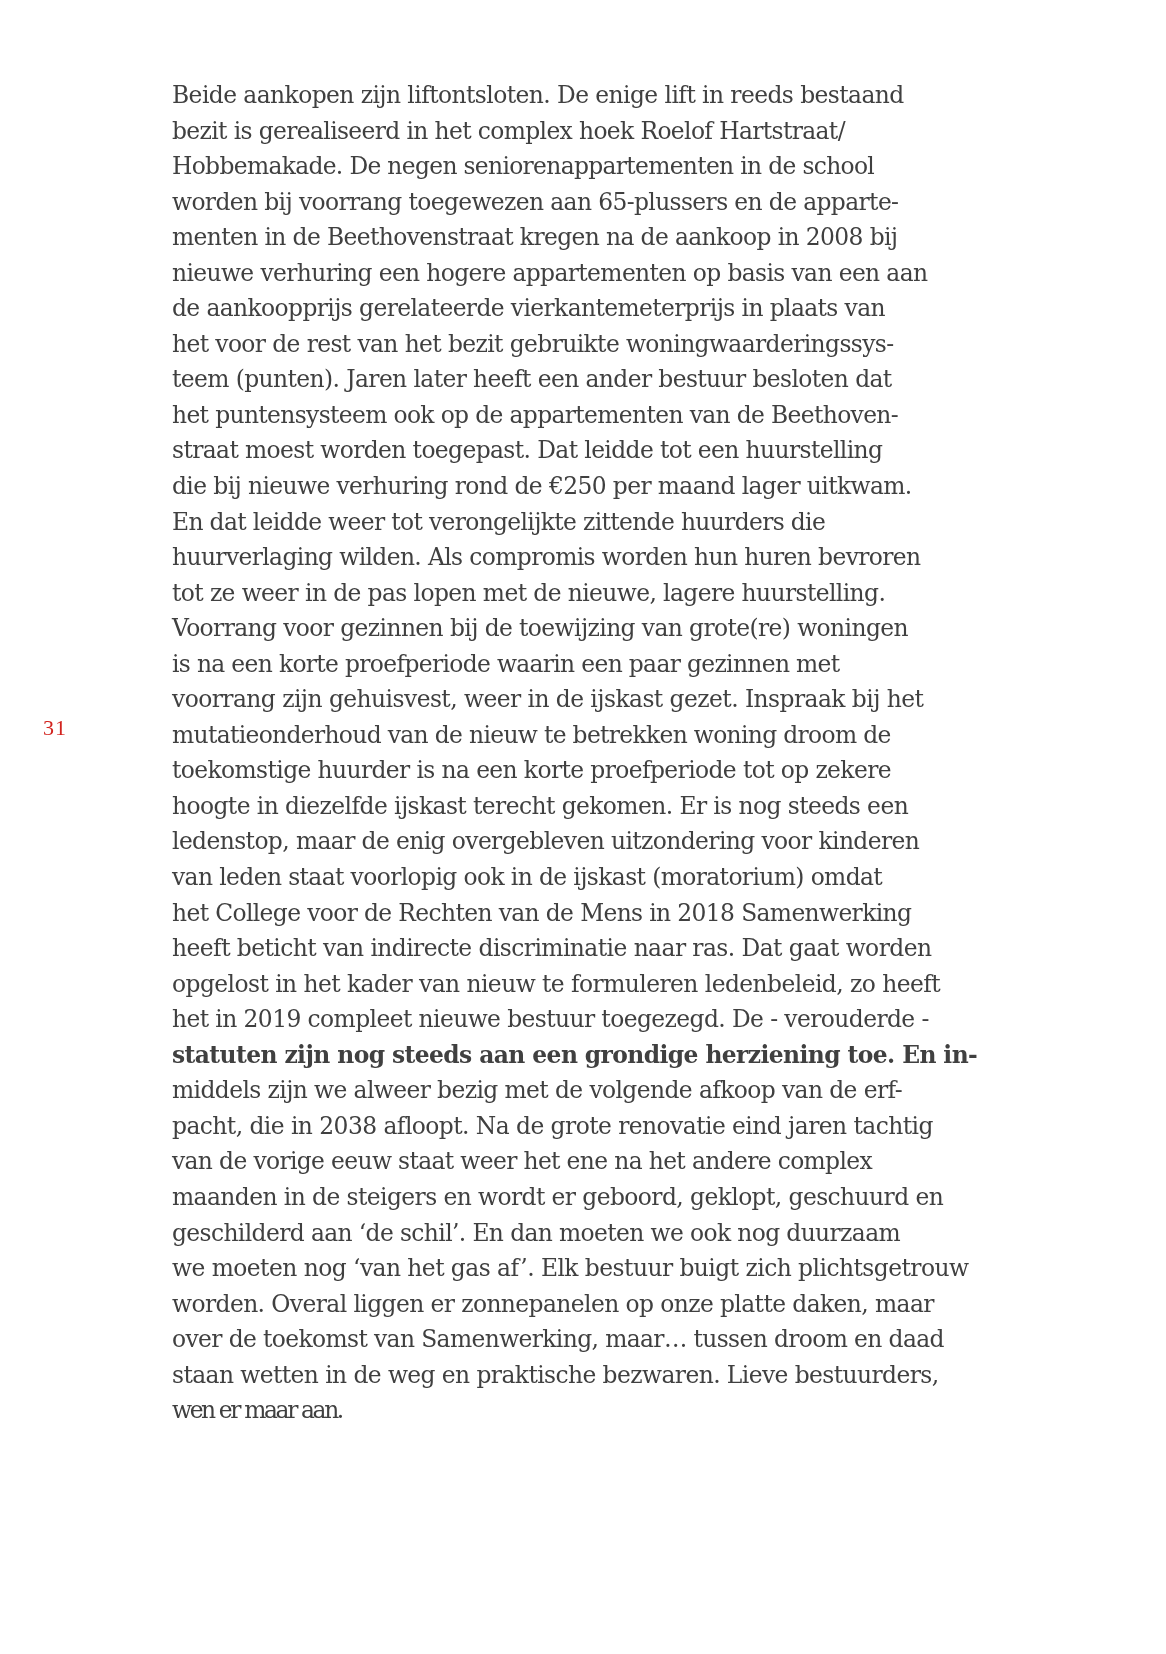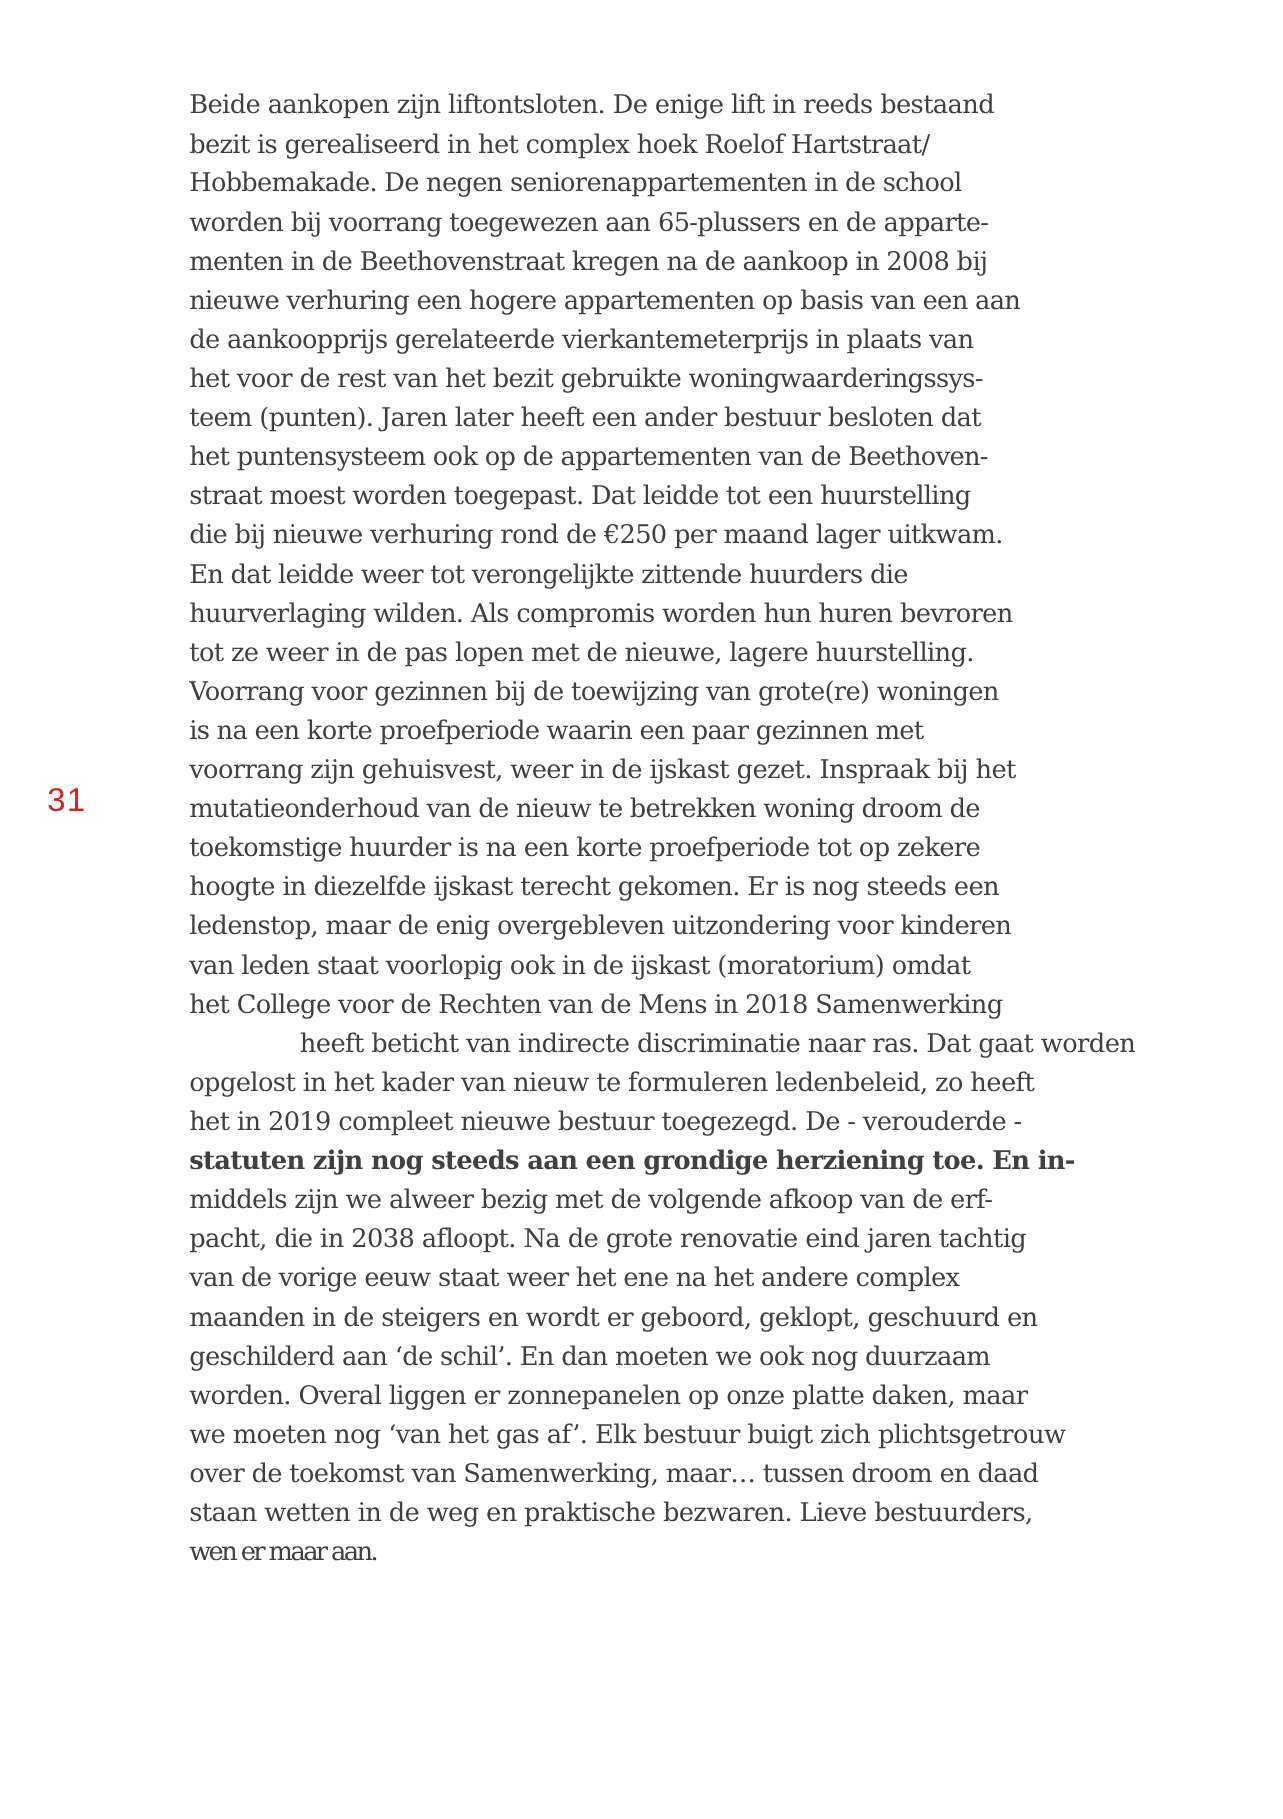--- a/index.html
+++ b/index.html
@@ -18,22 +18,22 @@
       left: 0;
       top: 0;
       width: 1166px;
       height: 1654px;
       background: #ffffff;
     }
     .page-number {
       position: absolute;
       left: 43px;
       top: 712px;
-      font-family: Liberation Sans, sans-serif;
-      font-size: 30px;
+      font-family: Liberation Serif, serif;
+      font-size: 22px;
       color: #d2231e;
       letter-spacing: 1px;
       line-height: 32px;
     }
     .body-text {
       position: absolute;
       left: 172px;
       top: 78px;
       width: 860px;
       margin: 0;
@@ -74,28 +74,28 @@
       <span class="line" style="letter-spacing: -0.603175px;">tot ze weer in de pas lopen met de nieuwe, lagere huurstelling.</span>
       <span class="line" style="letter-spacing: -0.603175px;">Voorrang voor gezinnen bij de toewijzing van grote(re) woningen</span>
       <span class="line" style="letter-spacing: -0.666667px;">is na een korte proefperiode waarin een paar gezinnen met</span>
       <span class="line" style="letter-spacing: -0.558824px;">voorrang zijn gehuisvest, weer in de ijskast gezet. Inspraak bij het</span>
       <span class="line" style="letter-spacing: -0.666667px;">mutatieonderhoud van de nieuw te betrekken woning droom de</span>
       <span class="line" style="letter-spacing: -0.612903px;">toekomstige huurder is na een korte proefperiode tot op zekere</span>
       <span class="line" style="letter-spacing: -0.584615px;">hoogte in diezelfde ijskast terecht gekomen. Er is nog steeds een</span>
       <span class="line" style="letter-spacing: -0.603175px;">ledenstop, maar de enig overgebleven uitzondering voor kinderen</span>
       <span class="line" style="letter-spacing: -0.612903px;">van leden staat voorlopig ook in de ijskast (moratorium) omdat</span>
       <span class="line" style="letter-spacing: -0.633333px;">het College voor de Rechten van de Mens in 2018 Samenwerking</span>
-      <span class="line" style="letter-spacing: -0.567164px; text-align: right;">heeft beticht van indirecte discriminatie naar ras. Dat gaat worden</span>
+      <span class="line" style="letter-spacing: -0.567164px;">heeft beticht van indirecte discriminatie naar ras. Dat gaat worden</span>
       <span class="line" style="letter-spacing: -0.567164px;">opgelost in het kader van nieuw te formuleren ledenbeleid, zo heeft</span>
       <span class="line" style="letter-spacing: -0.59375px;">het in 2019 compleet nieuwe bestuur toegezegd. De - verouderde -</span>
       <span class="line" style="letter-spacing: -0.59375px; font-weight: bold;">statuten zijn nog steeds aan een grondige herziening toe. En in-</span>
       <span class="line" style="letter-spacing: -0.603175px;">middels zijn we alweer bezig met de volgende afkoop van de erf-</span>
       <span class="line" style="letter-spacing: -0.558824px;">pacht, die in 2038 afloopt. Na de grote renovatie eind jaren tachtig</span>
       <span class="line" style="letter-spacing: -0.644068px;">van de vorige eeuw staat weer het ene na het andere complex</span>
       <span class="line" style="letter-spacing: -0.584615px;">maanden in de steigers en wordt er geboord, geklopt, geschuurd en</span>
       <span class="line" style="letter-spacing: -0.622951px;">geschilderd aan ‘de schil’. En dan moeten we ook nog duurzaam</span>
+      <span class="line" style="letter-spacing: -0.550725px;">we moeten nog ‘van het gas af’. Elk bestuur buigt zich plichtsgetrouw</span>
       <span class="line" style="letter-spacing: -0.59375px;">worden. Overal liggen er zonnepanelen op onze platte daken, maar</span>
-      <span class="line" style="letter-spacing: -0.550725px;">we moeten nog ‘van het gas af’. Elk bestuur buigt zich plichtsgetrouw</span>
       <span class="line" style="letter-spacing: -0.622951px;">over de toekomst van Samenwerking, maar… tussen droom en daad</span>
       <span class="line" style="letter-spacing: -0.584615px;">staan wetten in de weg en praktische bezwaren. Lieve bestuurders,</span>
       <span class="line" style="letter-spacing: -2.375px;">wen er maar aan.</span>
     </div>
 </div>
 
 </body></html>

